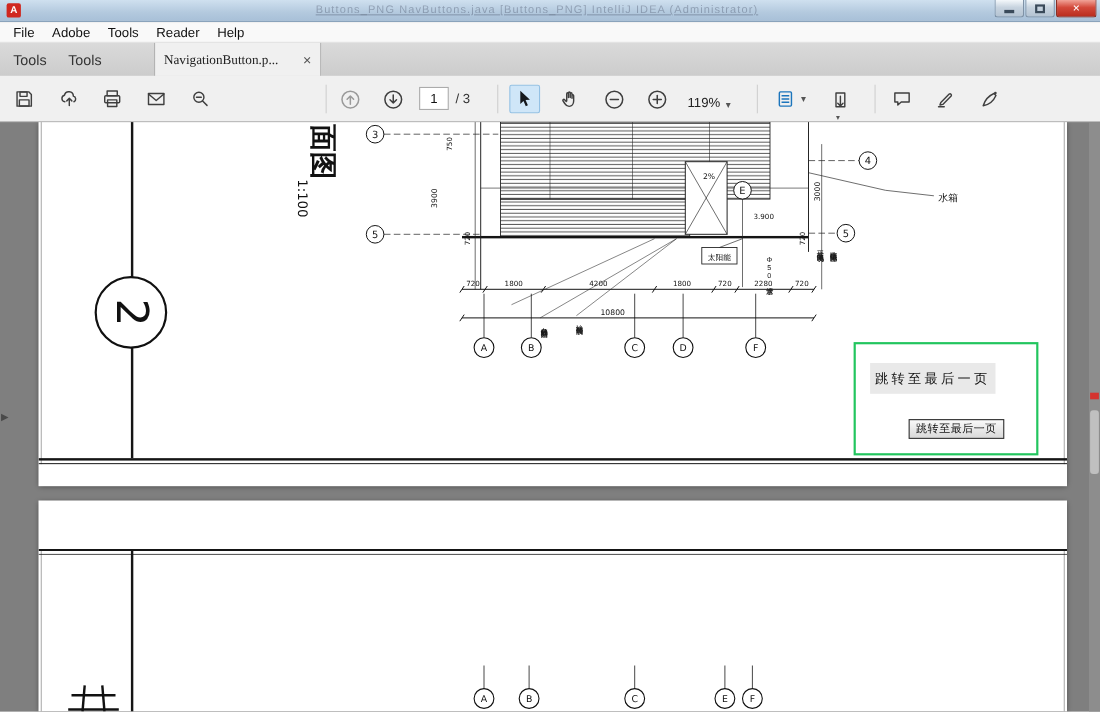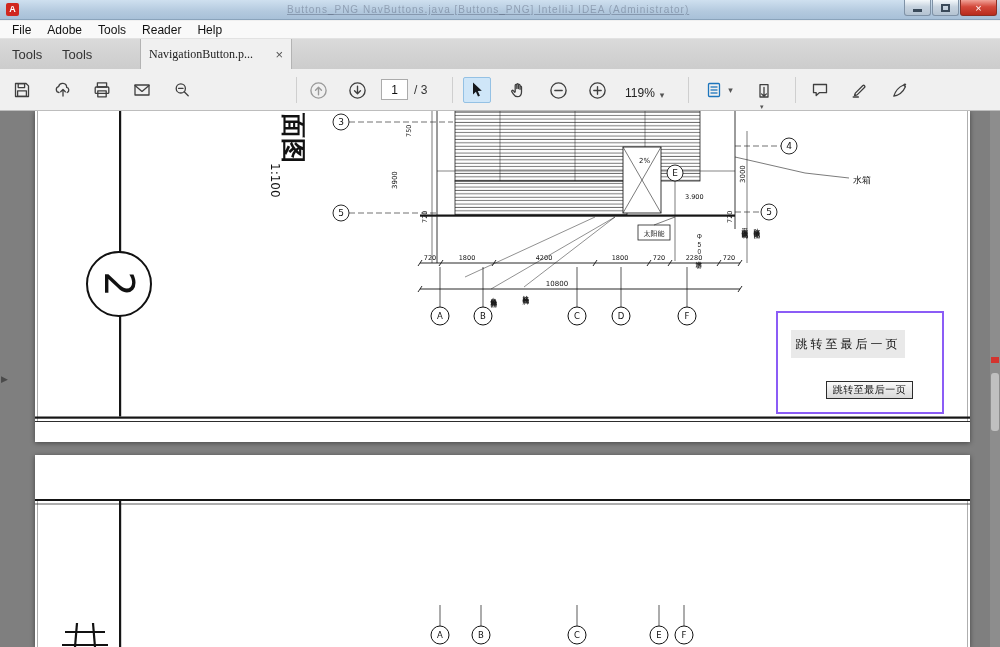--- a/index.html
+++ b/index.html
@@ -65,21 +65,21 @@
   .viewport { position:absolute; left:0; top:111px; width:1000px; height:536px; background:#7f7f7f; overflow:hidden; }
   .pdf-page { position:absolute; left:35px; width:935px; background:#fff; box-shadow:0 1px 5px rgba(0,0,0,0.45); }
   .page-1 { top:0; height:331px; }
   .page-2 { top:344px; height:192px; }
   .pdf-page svg { position:absolute; left:0; top:0; }
   .vnote { position:absolute; writing-mode:vertical-rl; text-orientation:upright; font-size:6.5px;
     line-height:1.05; color:#1a1a1a; letter-spacing:0.5px; white-space:nowrap; }
 
   
   .ann-box { position:absolute; left:741px; top:200px; width:168px; height:103px;
-    border:2px solid #8b5cf6; background:transparent; }
+    border:2px solid #22c55e; background:transparent; }
   .ann-field { position:absolute; left:13px; top:17px; width:114px; height:28px; background:#e9e9e9;
     display:flex; align-items:center; justify-content:center; font-size:12px; letter-spacing:3px;
     color:#111; overflow:hidden; white-space:nowrap; }
   .ann-button { position:absolute; left:48px; top:68px; width:87px; height:18px;
     border:1px solid #2b2b2b; background:linear-gradient(#fafafa,#d9d9d9); display:flex; align-items:center;
     justify-content:center; font-size:10px; letter-spacing:0.5px; color:#111; overflow:hidden; white-space:nowrap; }
 
   .nav-pane-arrow { position:absolute; left:1px; top:263px; font-size:9px; color:#4a4a4a; cursor:default; }
   .scrollbar { position:absolute; right:0; top:0; width:10px; height:536px; background:#8d8d8d; }
   .scroll-thumb { position:absolute; left:1px; top:262px; width:8px; height:58px; background:#c0c0c0; border-radius:3px; }

